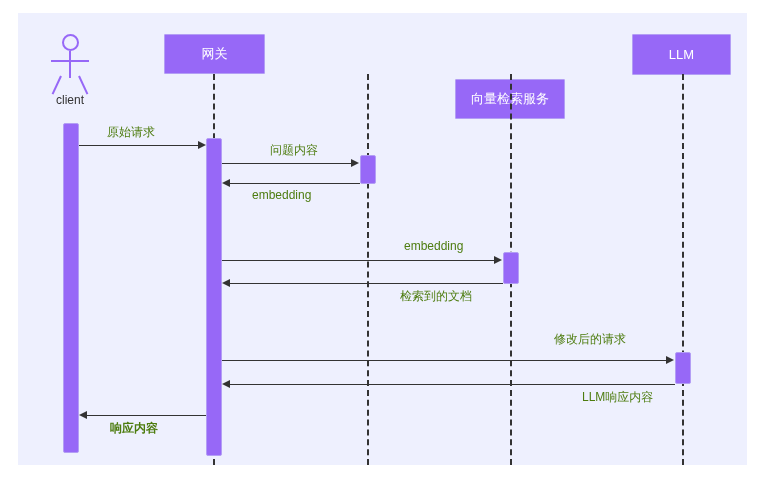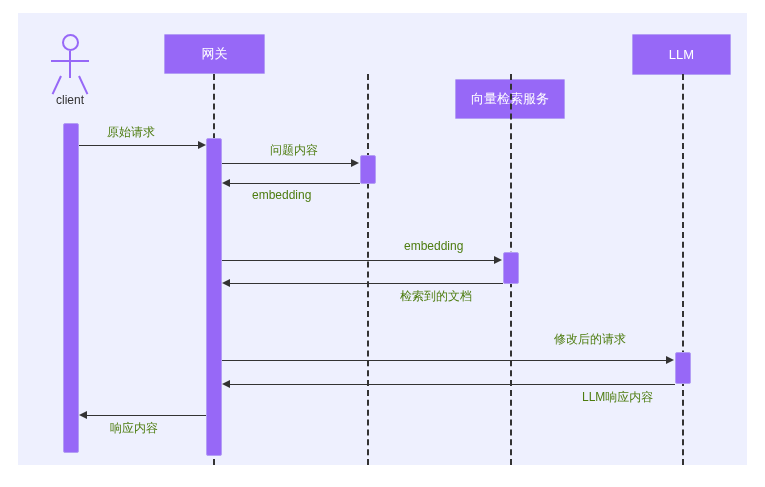--- a/index.html
+++ b/index.html
@@ -174,17 +174,17 @@
 
     <div>
       <div class="msg-line" style="left:212px; top:371px; width:445px;"></div>
       <div class="arrow-head left" style="left:204px; top:367px;"></div>
       <div class="msg-label" style="left:536px; top:376px;margin-left:28px;">LLM响应内容</div>
     </div>
 
     <div>
       <div class="msg-line" style="left:69px; top:402px; width:119px;"></div>
       <div class="arrow-head left" style="left:61px; top:398px;"></div>
-      <div class="msg-label" style="left:92px; top:407px;">响应内容</div>
+      <div class="msg-label" style="left:92px; top:407px;font-weight:bold;">响应内容</div>
     </div>
 
   </div>
 </div>
 
 </body></html>

